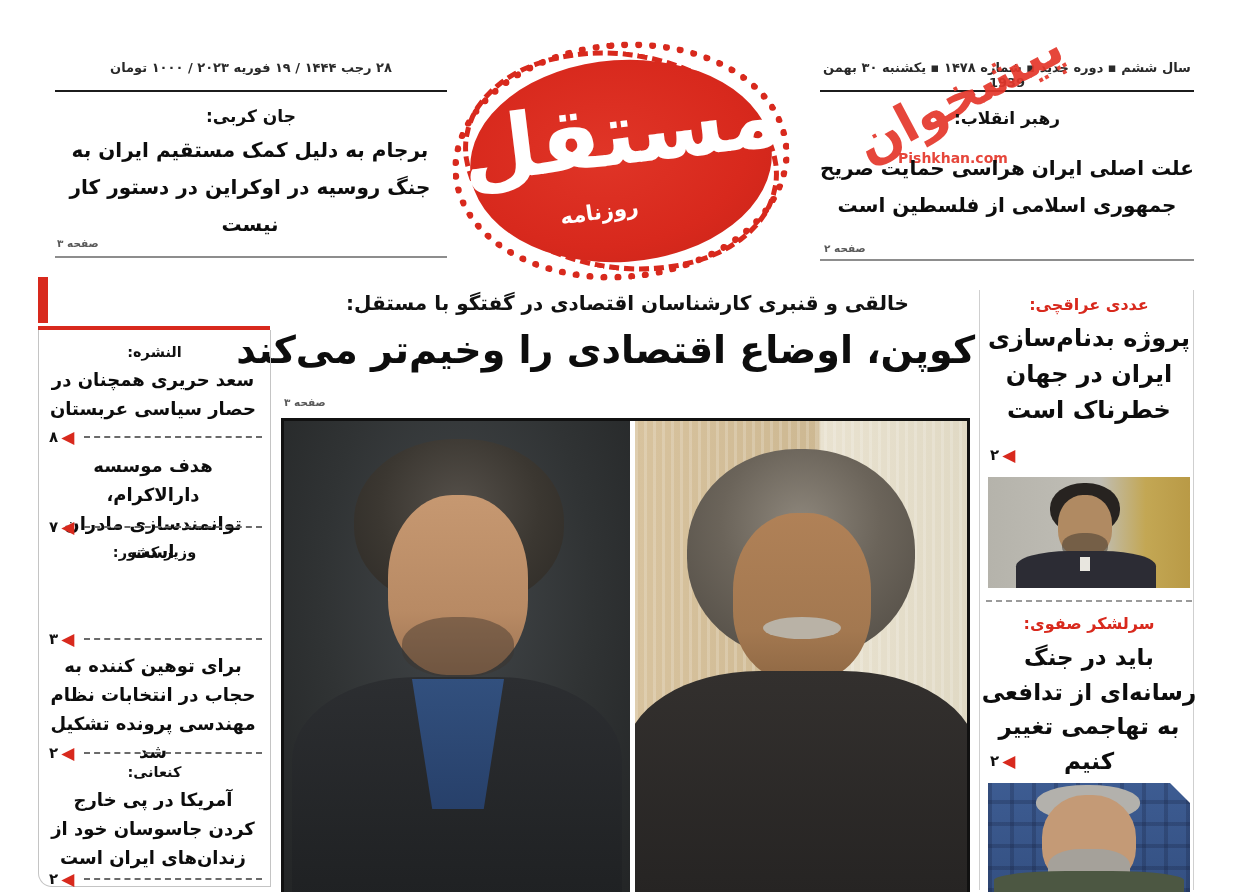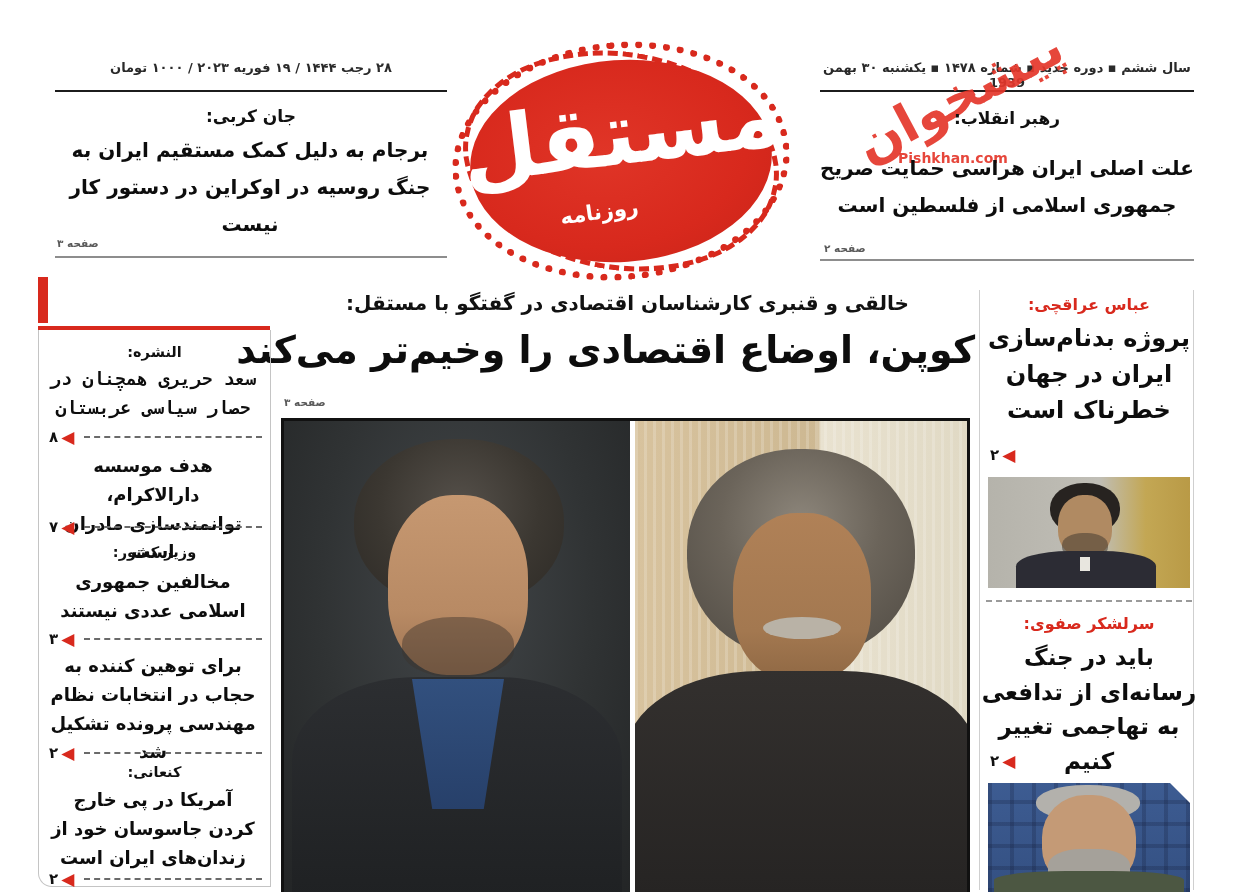--- a/index.html
+++ b/index.html
@@ -120,21 +120,21 @@
       <div class="face" style="left:104px;top:74px;width:140px;height:180px;background:linear-gradient(180deg,#c69871 0%,#b88a64 65%,#9c7352 100%);"></div>
       <div class="abs" style="left:118px;top:196px;width:112px;height:60px;border-radius:45%;background:rgba(60,52,45,.45);"></div>
       <div class="suit" style="left:8px;top:256px;width:330px;height:220px;background:linear-gradient(180deg,#2c2e31 0%,#1f2123 100%);"></div>
       <div class="abs" style="left:128px;top:258px;width:92px;height:130px;background:linear-gradient(180deg,#32507e 0%,#27406a 100%);clip-path:polygon(0 0,100% 0,78% 100%,22% 100%);"></div>
     </div>
   </div>
 
   <div class="abs vline" style="left:979px;top:290px;height:600px;"></div>
   <div class="abs vline" style="left:1193px;top:290px;height:600px;"></div>
 
-  <div class="abs kick-red ctr rtl" style="left:986px;top:295px;width:206px;">عباس عراقچی:</div>
+  <div class="abs kick-red ctr rtl" style="left:986px;top:295px;width:206px;">عددی عراقچی:</div>
   <div class="abs hl hl-side ctr rtl" style="left:981px;top:320px;width:216px;font-size:24px;">پروژه بدنام‌سازی ایران در جهان خطرناک است</div>
   <div class="mrow" style="left:990px;top:446px;width:40px;">
     <span class="mnum">۲</span>
     <span class="mtri">◀</span>
   </div>
   <div class="sideph" style="left:988px;top:477px;width:202px;height:111px;background:linear-gradient(90deg,#b5b3ab 0%,#c0beb6 55%,#c3a754 78%,#b99a46 100%);">
     <div class="hair" style="left:62px;top:6px;width:70px;height:52px;background:#272320;"></div>
     <div class="face" style="left:70px;top:18px;width:54px;height:62px;background:#b08a62;"></div>
     <div class="abs" style="left:74px;top:56px;width:46px;height:26px;border-radius:45%;background:rgba(70,60,50,.55);"></div>
     <div class="suit" style="left:28px;top:74px;width:140px;height:40px;background:#2c2c34;"></div>
@@ -158,36 +158,35 @@
     <div class="suit" style="left:6px;top:88px;width:190px;height:24px;background:#4c5742;"></div>
     <div class="curl"></div>
   </div>
 
   <div class="abs kiosk-redbar"></div>
   <div class="abs kiosk-redline"></div>
 
   <div class="abs kiosk-box">
 
     <div class="k-kick rtl" style="top:14px;">النشره:</div>
-    <div class="k-hl hl hl-kiosk rtl" style="top:36px;font-family:Liberation Mono, monospace;">سعد حریری همچنان در حصار سیاسی عربستان</div>
+    <div class="k-hl hl hl-kiosk rtl" style="top:36px;">سعد حریری همچنان در حصار سیاسی عربستان</div>
     <div class="mrow" style="left:10px;right:8px;top:98px;">
       <span class="mnum">۸</span>
       <span class="mtri">◀</span>
       <span class="mdash"></span>
     </div>
 
     <div class="k-hl hl hl-kiosk rtl" style="top:122px;">هدف موسسه دارالاکرام، توانمندسازی مادران است</div>
     <div class="mrow" style="left:10px;right:8px;top:188px;">
       <span class="mnum">۷</span>
       <span class="mtri">◀</span>
       <span class="mdash"></span>
     </div>
 
     <div class="k-kick rtl" style="top:214px;">وزیر کشور:</div>
-    <div class="k-hl hl hl-kiosk rtl" style="top:238px;">مخالفین جمهوری اسلامی عددی نیستند</div>
     <div class="mrow" style="left:10px;right:8px;top:300px;">
       <span class="mnum">۳</span>
       <span class="mtri">◀</span>
       <span class="mdash"></span>
     </div>
 
     <div class="k-hl hl hl-kiosk rtl" style="top:322px;">برای توهین کننده به حجاب در انتخابات نظام مهندسی پرونده تشکیل شد</div>
     <div class="mrow" style="left:10px;right:8px;top:414px;">
       <span class="mnum">۲</span>
       <span class="mtri">◀</span>

